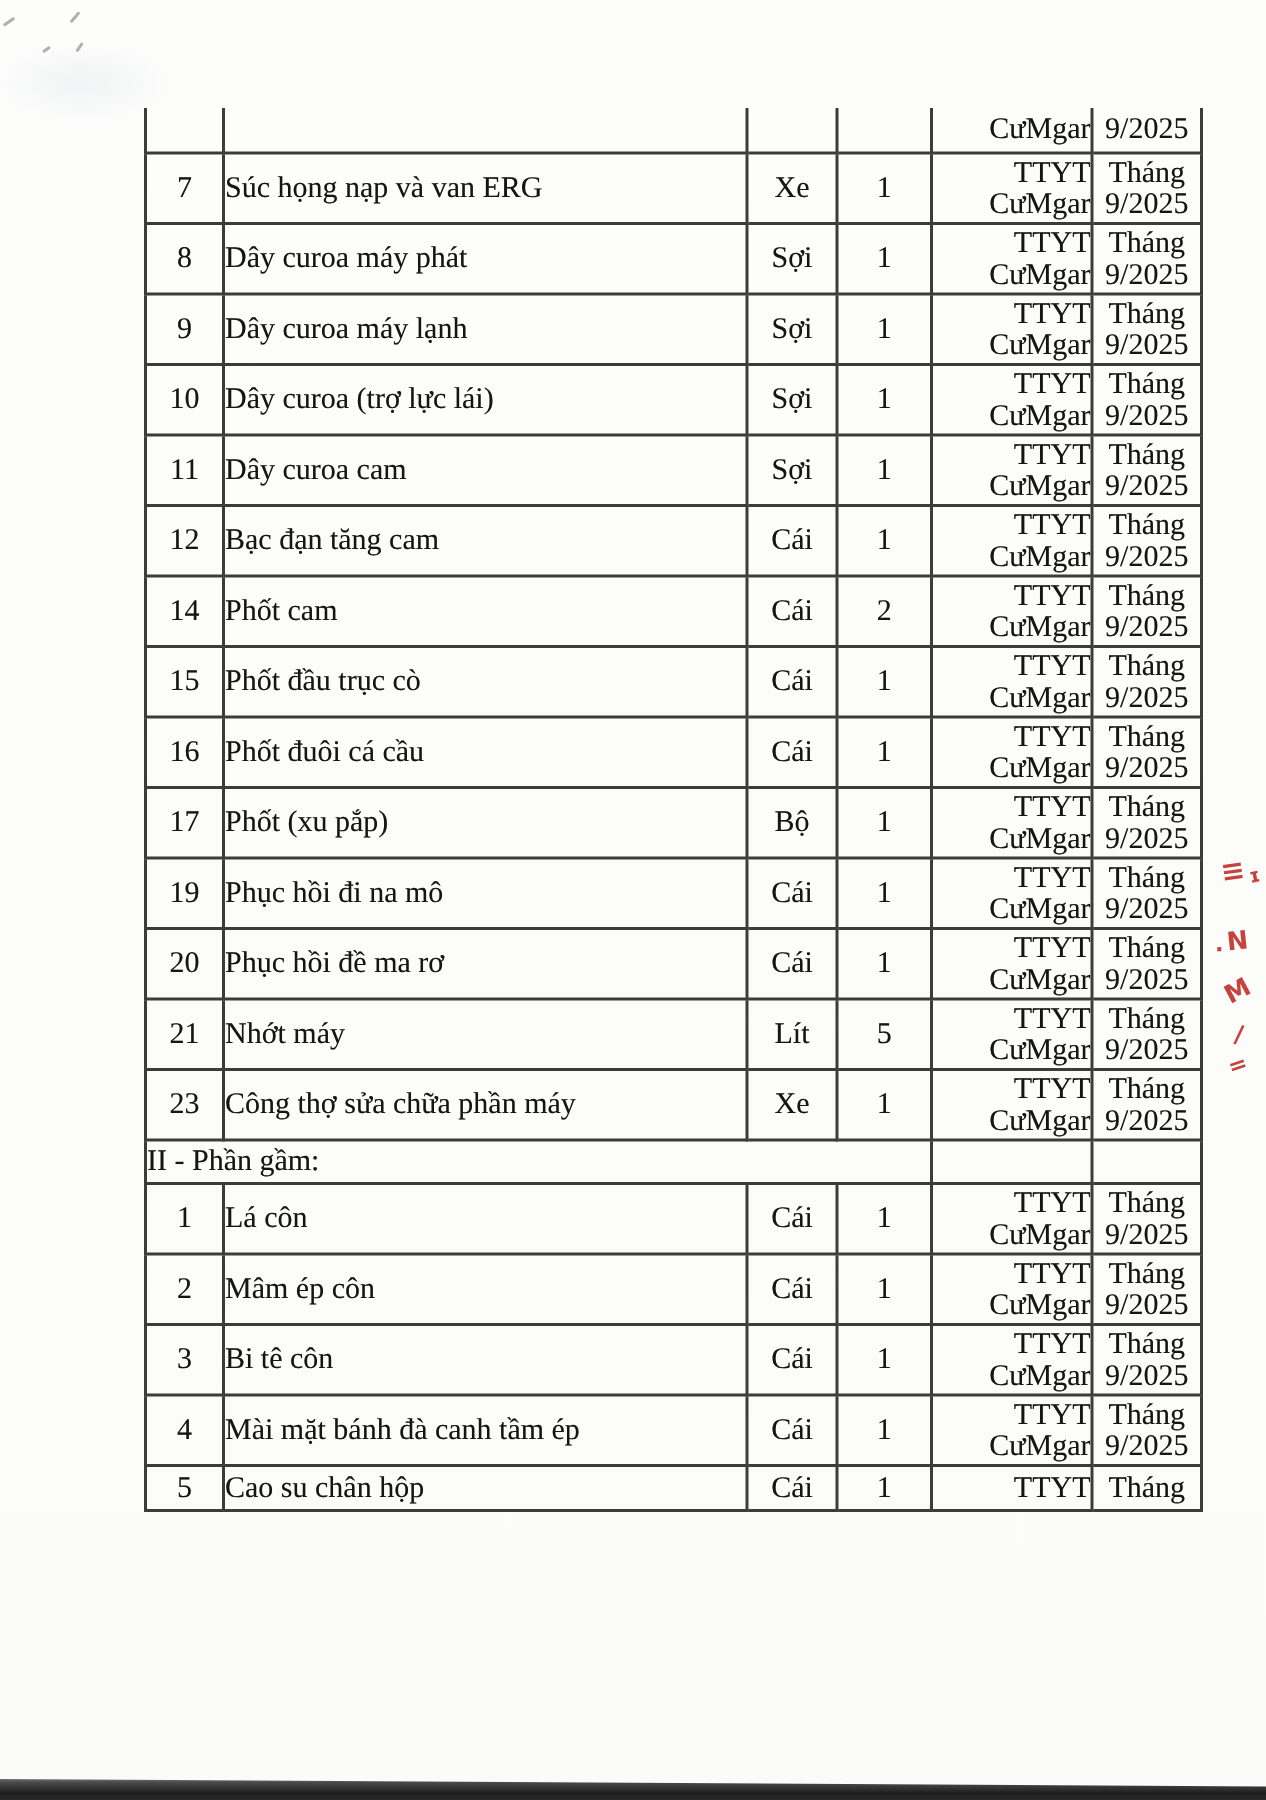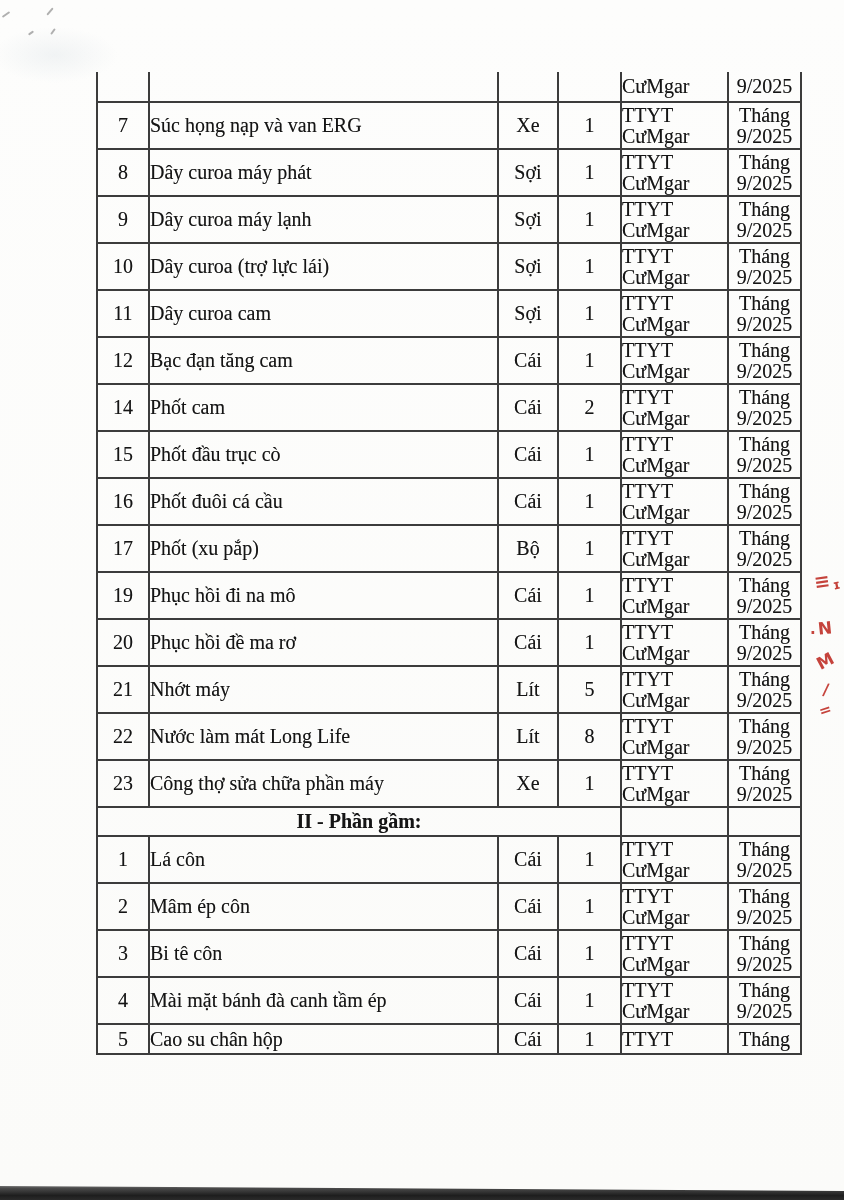--- a/index.html
+++ b/index.html
@@ -26,25 +26,25 @@
     text-shadow:0 0 0.4px rgba(40,40,40,0.45);
   }
   tr.r-partial_top td{border-top:none;height:29px;}
   tr.r-item td{height:45px;}
   tr.r-section td{height:27px;}
   tr.r-partial_bottom td{height:28px;}
   td.c-no{text-align:center;}
   td.c-name{text-align:left;padding:1px 4px 1px 13px;}
   td.c-unit{text-align:center;}
   td.c-qty{text-align:center;}
-  td.c-loc{text-align:left;padding-left:8px;font-size:19px;margin-left:37px;}
+  td.c-loc{text-align:right;padding-left:8px;font-size:19px;margin-left:37px;}
   td.c-date{text-align:center;font-size:19px;}
   td.c-loc div,td.c-date div{line-height:21px;}
   td.c-section{
-    text-align:center;font-weight:bold;font-size:21px;padding-right:14px;
+    text-align:left;font-weight:normal;font-size:21px;padding-right:14px;
   }
   .shadow-band{
     position:absolute;left:0;bottom:0;width:844px;height:18px;
     background:linear-gradient(to bottom,#ababab 0%,#4a4a4a 35%,#1e1e1e 75%,#2b2b2b 100%);
     clip-path:polygon(0 22%, 100% 50%, 100% 100%, 0 100%);
   }
   .red-mark{
     position:absolute;
     font-family:"DejaVu Sans", sans-serif;
     font-weight:bold;
@@ -266,34 +266,20 @@
           <td class="c-loc">
             <div>TTYT</div>
             <div>CưMgar</div>
           </td>
           <td class="c-date">
             <div>Tháng</div>
             <div>9/2025</div>
           </td>
         </tr>
         <tr class="r-item">
-          <td class="c-no">22</td>
-          <td class="c-name">Nước làm mát Long Life</td>
-          <td class="c-unit">Lít</td>
-          <td class="c-qty">8</td>
-          <td class="c-loc">
-            <div>TTYT</div>
-            <div>CưMgar</div>
-          </td>
-          <td class="c-date">
-            <div>Tháng</div>
-            <div>9/2025</div>
-          </td>
-        </tr>
-        <tr class="r-item">
           <td class="c-no">23</td>
           <td class="c-name">Công thợ sửa chữa phần máy</td>
           <td class="c-unit">Xe</td>
           <td class="c-qty">1</td>
           <td class="c-loc">
             <div>TTYT</div>
             <div>CưMgar</div>
           </td>
           <td class="c-date">
             <div>Tháng</div>

